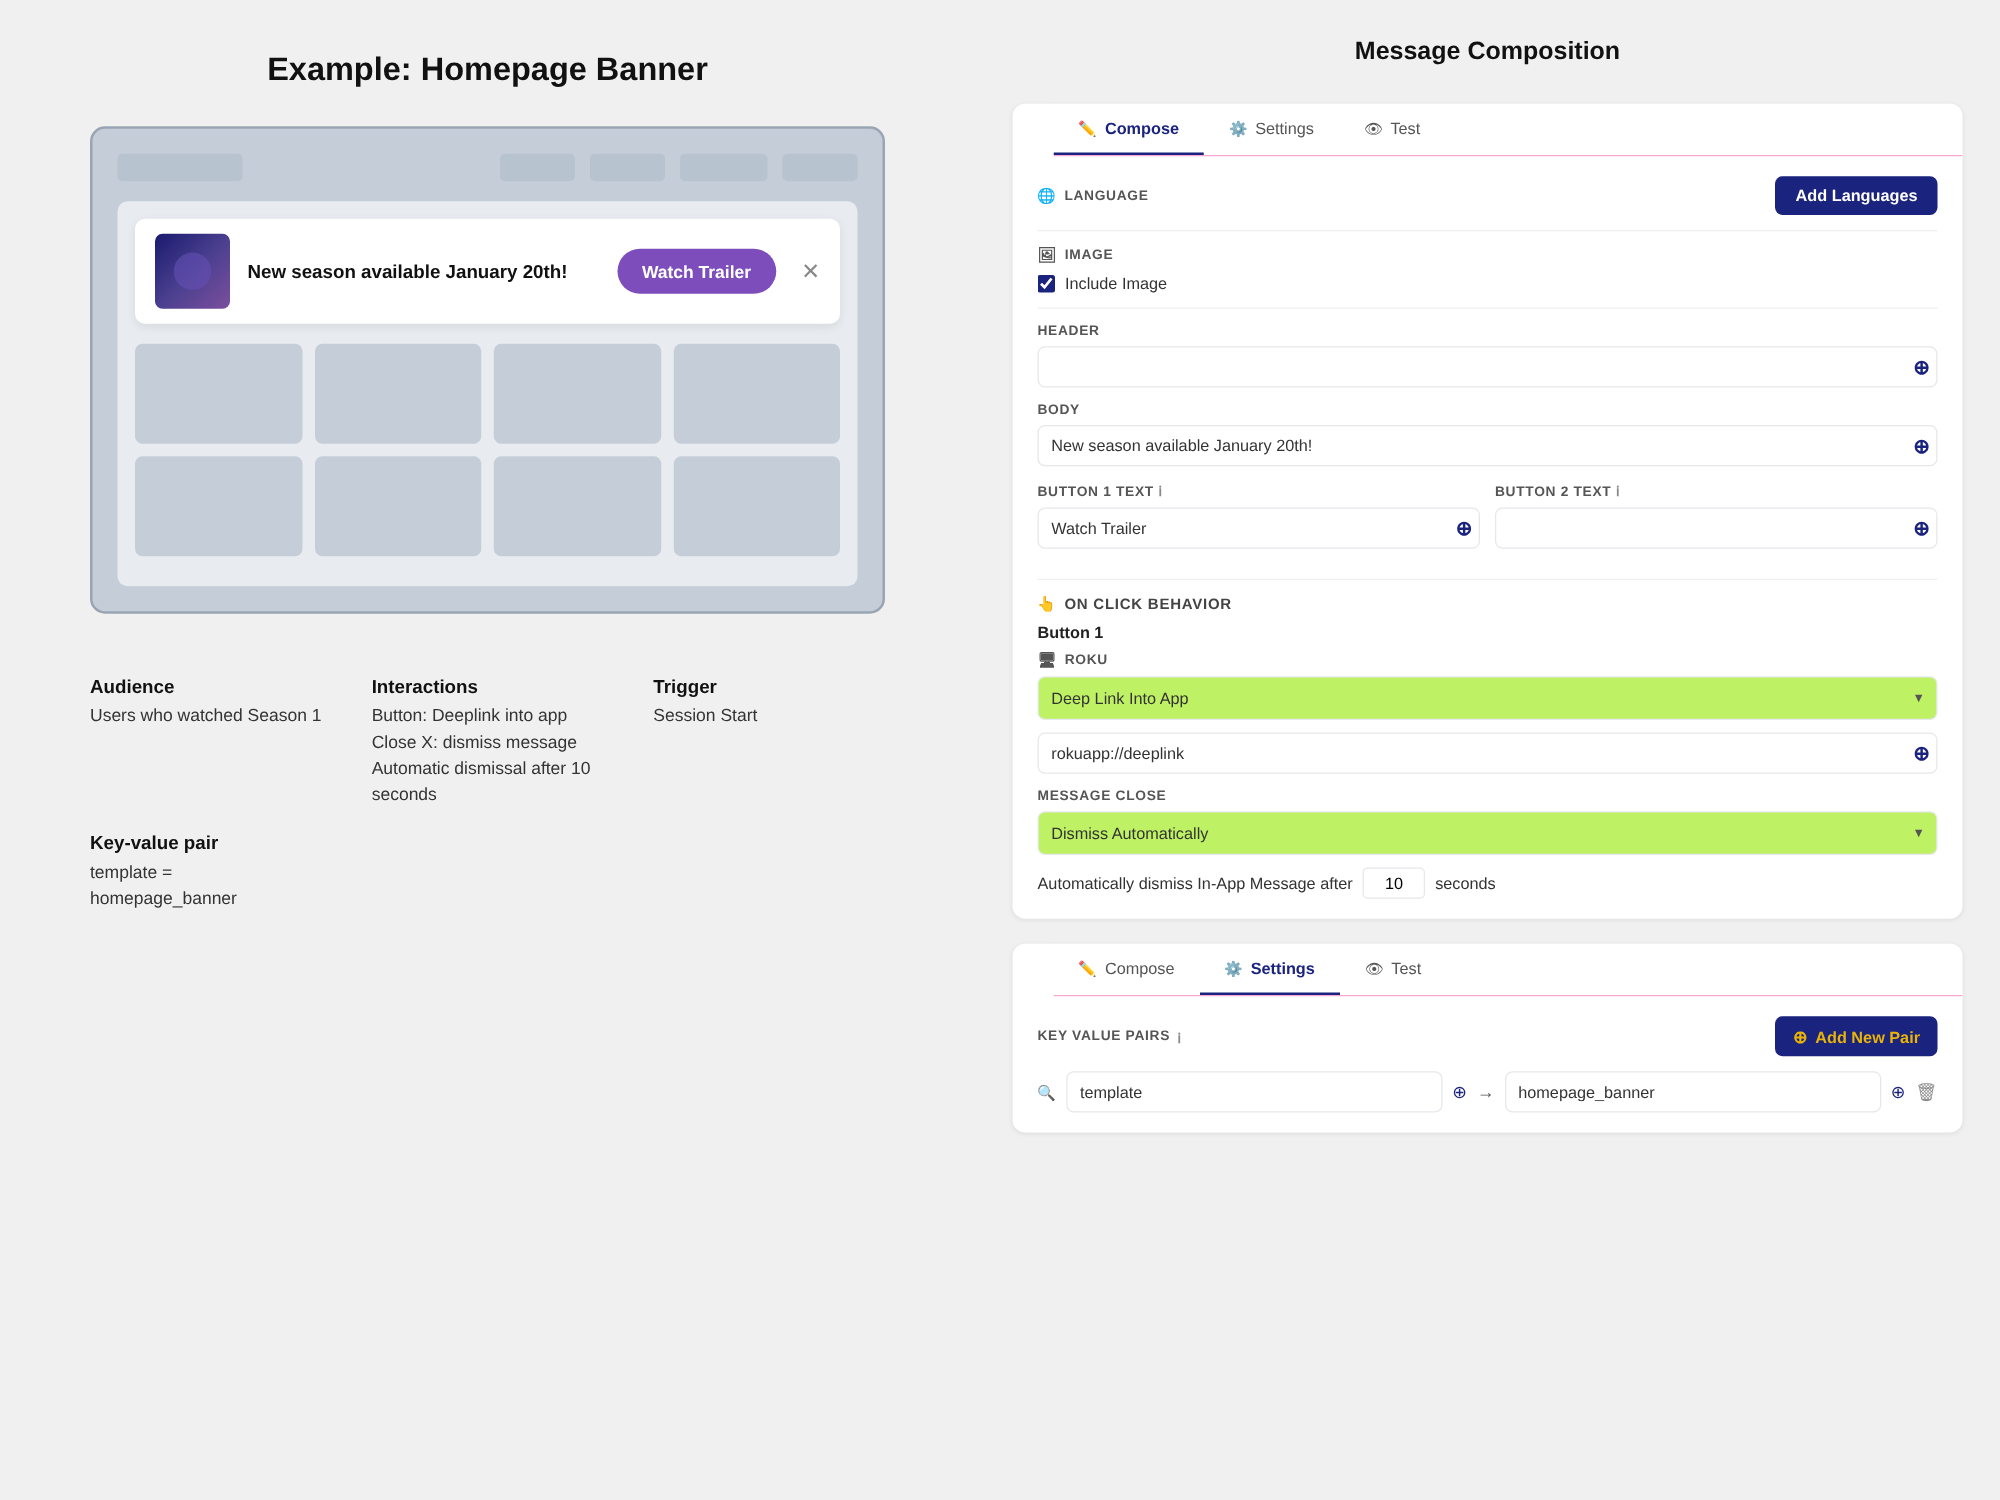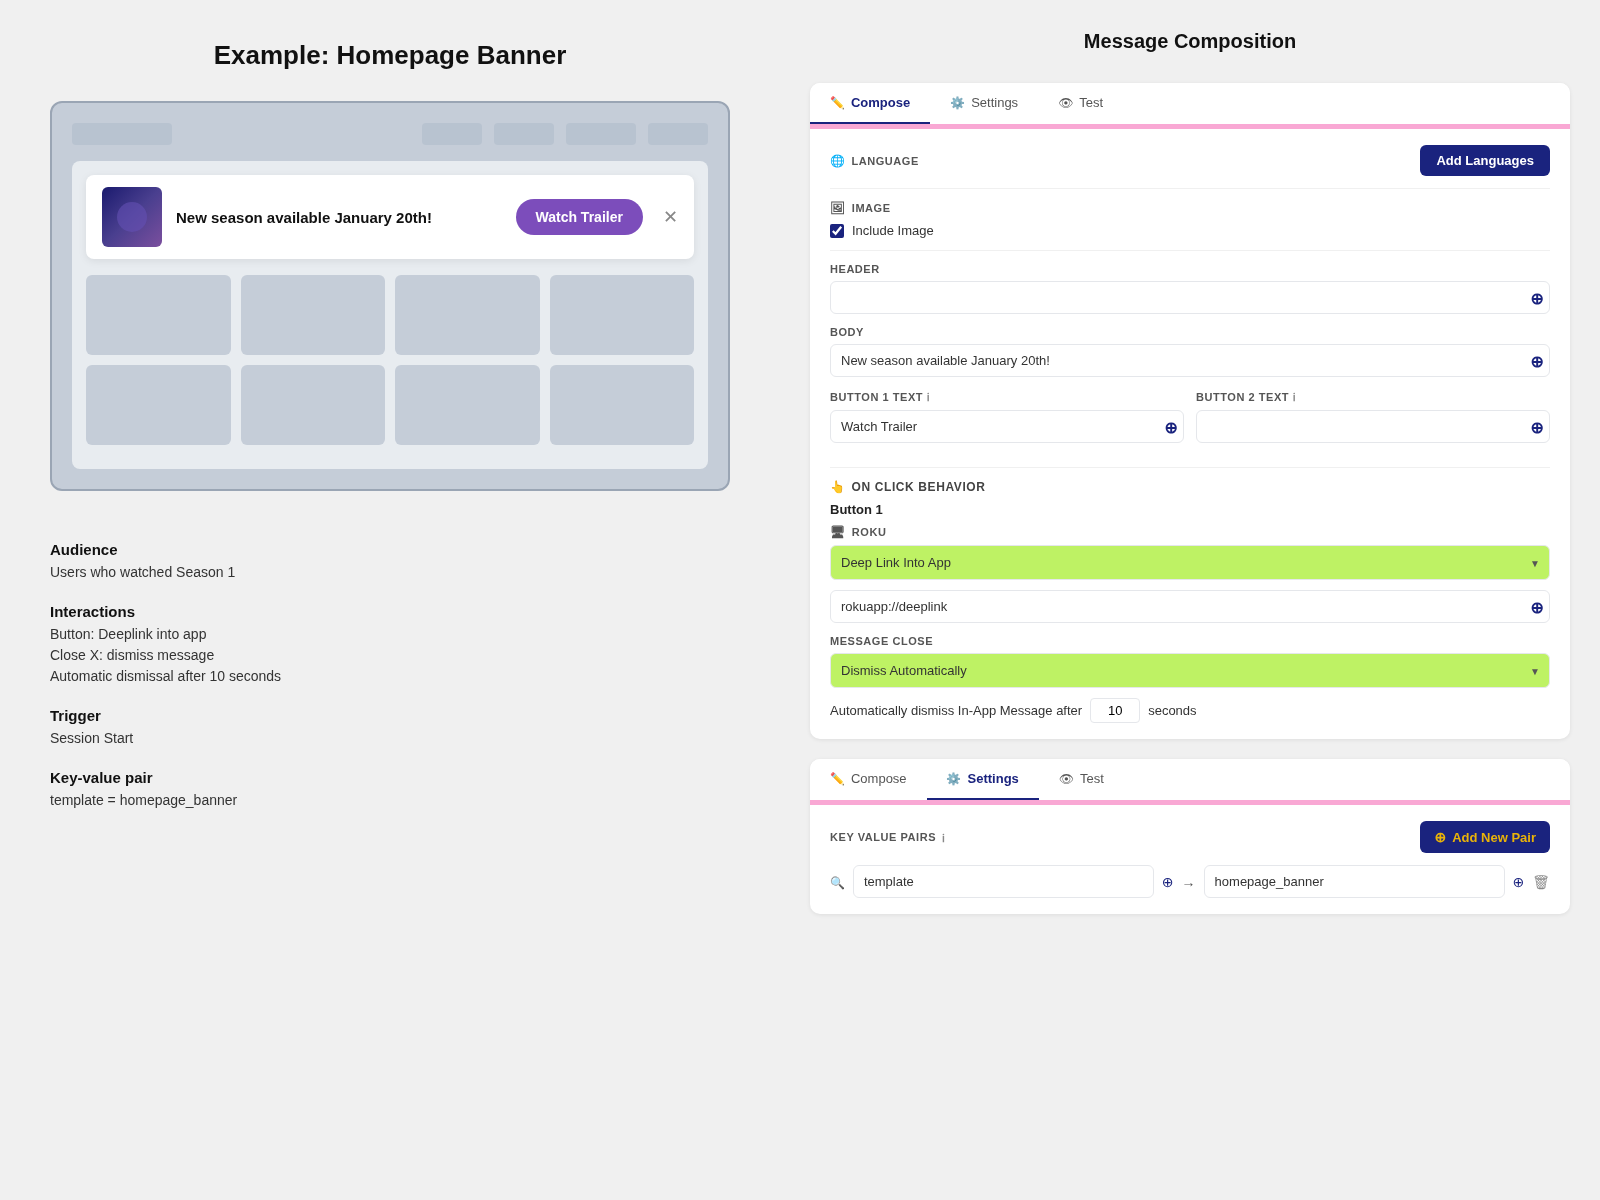--- a/index.html
+++ b/index.html
@@ -7,21 +7,21 @@
       font-family: -apple-system, BlinkMacSystemFont, 'Segoe UI', sans-serif;
       background: #f0f0f0;
       min-height: 1200px;
       display: flex;
       width: 1600px;
     }
 
     
     .left-panel {
       flex: 0 0 780px;
-      padding: 40px 50px;
+      padding: 40px 72px;
       background: #f0f0f0;
     }
 
     .example-title {
       font-size: 26px;
       font-weight: 700;
       text-align: center;
       margin-bottom: 30px;
       color: #111;
     }
@@ -129,21 +129,21 @@
 
     .grid-cell {
       background: #c5cdd8;
       border-radius: 6px;
       height: 80px;
     }
 
     
     .info-grid {
       display: grid;
-      grid-template-columns: 1fr;
+      grid-template-columns: 1fr 1fr 1fr;
       gap: 20px 40px;
       padding: 10px 0;
     }
 
     .info-label {
       font-size: 15px;
       font-weight: 700;
       color: #111;
       margin-bottom: 4px;
     }
@@ -176,22 +176,23 @@
     .card {
       background: #fff;
       border-radius: 10px;
       padding: 0;
       box-shadow: 0 1px 4px rgba(0,0,0,0.08);
       overflow: hidden;
     }
 
     .tab-bar {
       display: flex;
-      border-bottom: 5px solid #f9a8d4;
+      border-bottom: 1px solid #f9a8d4;
       background: #fff;
+      margin-left: 33px;
     }
 
     .tab {
       padding: 12px 20px;
       font-size: 13px;
       color: #555;
       cursor: pointer;
       display: flex;
       align-items: center;
       gap: 6px;

